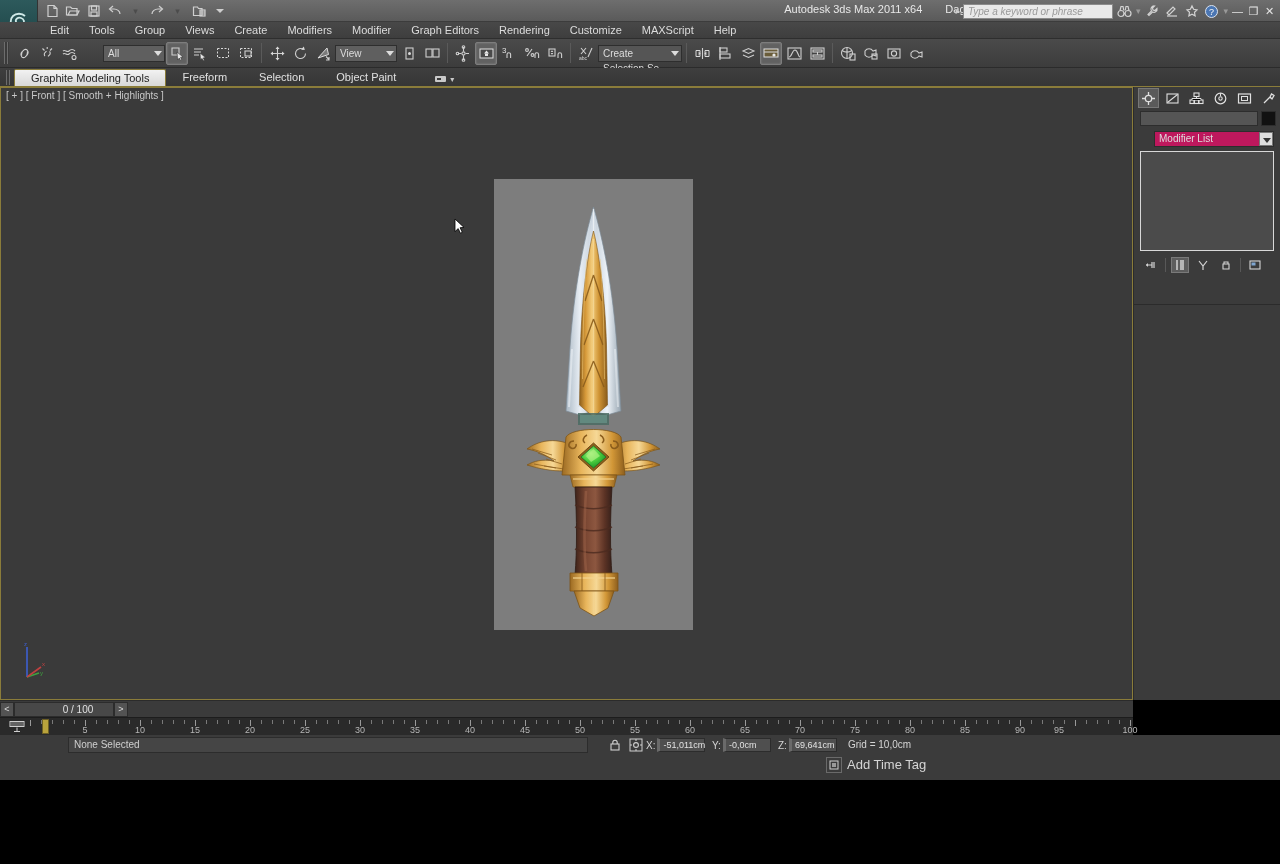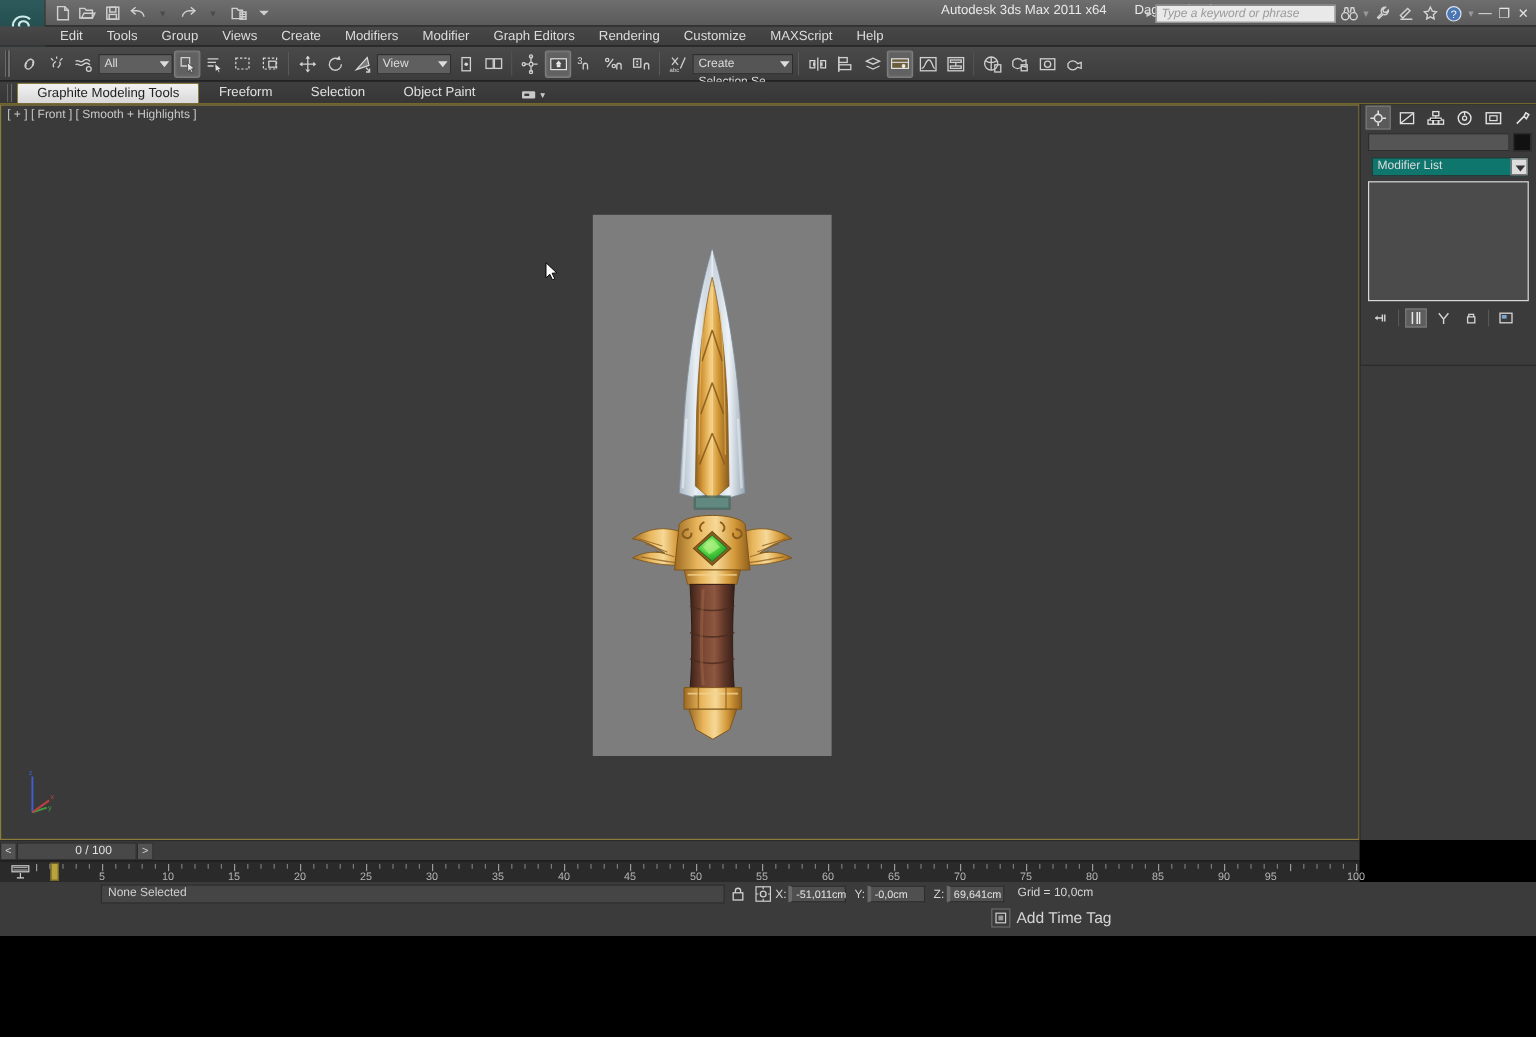--- a/index.html
+++ b/index.html
@@ -72,21 +72,21 @@
   .tsep { width:1px;height:20px;background:#2c2c2c;border-right:1px solid #5a5a5a;margin:0 3px; }
   .combo {
     height:17px; background:#5f5f5f; border:1px solid #2e2e2e;
     color:#ddd; font-size:10px; padding:0 14px 0 4px; line-height:15px;
     position:relative;
   }
   .combo::after{
     content:""; position:absolute; right:2px; top:5px;
     border-left:4px solid transparent;border-right:4px solid transparent;border-top:5px solid #ddd;
   }
-  .combo.wide { width:62px; }
+  .combo.wide { width:62px;margin-left:21px; }
   .combo.view { width:62px; }
   .combo.selset { width:84px; background:#555; }
 
   
   .ribbon {
     position:relative; height:19px; width:1280px;
     background:linear-gradient(#3f3f3f,#363636);
     border-bottom:1px solid #8a7c3a;
     display:flex; align-items:flex-end; padding-left:6px;
   }
@@ -120,21 +120,21 @@
   .cp-tabs { display:flex; height:22px; align-items:center; padding-left:4px; gap:3px;}
   .cp-tab { width:21px;height:20px;display:flex;align-items:center;justify-content:center;
             border:1px solid transparent;}
   .cp-tab.active{ background:#5a5a5a;border:1px solid #777; }
   .cp-namefield {
     margin:2px 4px 0 6px; display:flex; gap:3px; align-items:center;
   }
   .cp-name { flex:1; height:15px; background:#555; border:1px solid #2d2d2d; }
   .cp-color { width:15px;height:15px;background:#111;border:1px solid #2d2d2d; }
   .cp-modlist {
-    margin:5px 6px 0 9px; height:16px; background:#0f766e; border:1px solid #2d2d2d;
+    margin:5px 6px 0 20px; height:16px; background:#be185d; border:1px solid #2d2d2d;
     color:#ddd; font-size:10px; line-height:14px; padding-left:4px; position:relative;
   }
   .cp-modlist .arrow{
     position:absolute;right:0;top:0;width:14px;height:14px;background:#ddd;border:1px solid #777;
   }
   .cp-modlist .arrow::after{
     content:""; position:absolute; left:3px; top:5px;
     border-left:4px solid transparent;border-right:4px solid transparent;border-top:5px solid #333;
   }
   .cp-stack {
@@ -165,21 +165,21 @@
   }
   .tb-ruler { position:absolute; left:30px; top:0; right:0; height:18px; }
   .tick { position:absolute; top:2px; width:1px; height:4px; background:#7a7a7a;}
   .tick.maj { height:6px; background:#9a9a9a;}
   .tlabel { position:absolute; top:7px; font-size:9px; color:#b5b5b5; transform:translateX(-50%); }
   .tb-icon-left { position:absolute; left:8px; top:2px; width:18px; height:14px; }
   .playhead { position:absolute; left:42px; top:1px; width:7px; height:15px; background:#b9a33c; border:1px solid #6e6024;}
 
   
   .statusbar { position:absolute; left:0; top:735px; width:1280px; height:45px; background:#3b3b3b; }
-  .sb-sel { position:absolute; left:84px; top:2px; width:520px; height:16px;
+  .sb-sel { position:absolute; left:68px; top:2px; width:520px; height:16px;
             background:#454545; border:1px solid #2c2c2c; font-size:10px; color:#cfcfcf;
             line-height:14px; padding-left:5px;}
   .sb-prompt { position:absolute; left:84px; top:22px; width:740px; height:16px;
             background:#454545; border:1px solid #2c2c2c; font-size:10px; color:#cfcfcf;
             line-height:14px; padding-left:5px;}
   .sb-lock { position:absolute; left:608px; top:3px; width:14px;height:14px; }
   .sb-trans { position:absolute; left:628px; top:2px; width:16px;height:16px; }
   .coord { position:absolute; top:3px; height:14px; display:flex; align-items:center; gap:2px;}
   .coord .lbl { font-size:10px; color:#d5d5d5; }
   .coord .fld { width:48px;height:14px;background:#4f4f4f;border:1px solid #2c2c2c;

